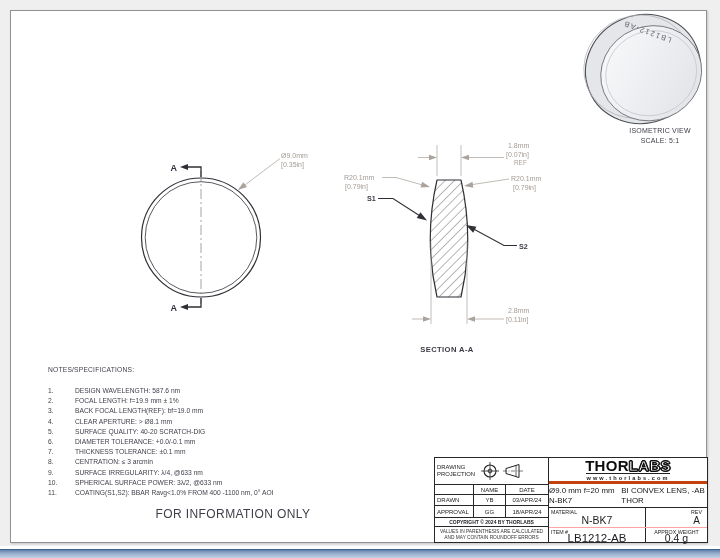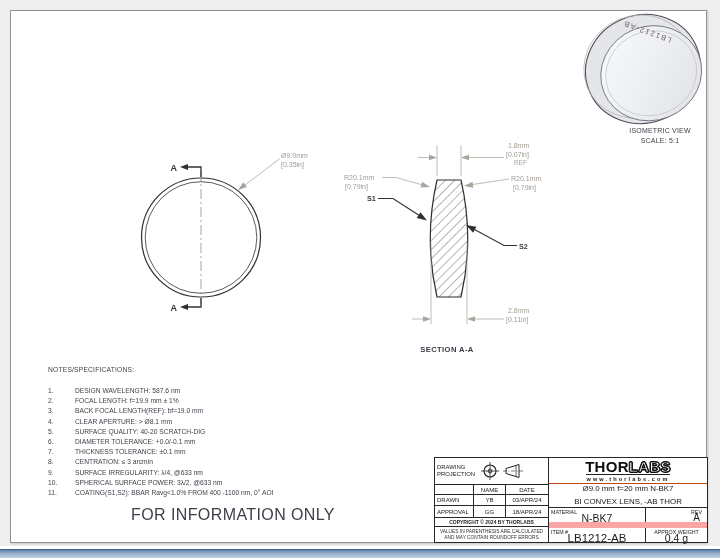--- a/index.html
+++ b/index.html
@@ -30,50 +30,50 @@
   .iso-engrave{fill:#6a6a72;font-size:7.5px;letter-spacing:1.4px;}
 
   .notes{position:absolute;left:48px;top:366px;color:#3e3e49;font-size:6.7px;width:320px;}
   .notes-title{margin-bottom:13px;letter-spacing:.2px;}
   .note-row{display:flex;line-height:10.2px;}
   .note-num{width:27px;flex:none;}
   .note-text{flex:1;}
 
   .footer-note{
     position:absolute;left:112px;top:509px;width:242px;text-align:center;
-    color:#3e3e49;font-size:16px;line-height:11px;letter-spacing:.4px;
+    color:#3e3e49;font-size:12px;line-height:11px;letter-spacing:.4px;
   }
 
   .tb{
     position:absolute;left:434px;top:457px;width:274px;height:86px;
     border:1.3px solid #26262b;display:flex;background:#fff;box-sizing:border-box;color:#1d1d22;
   }
   .tb *{box-sizing:border-box;}
   .tb-left{width:114px;border-right:1px solid #26262b;display:flex;flex-direction:column;}
   .tb-right{flex:1;display:flex;flex-direction:column;}
   .tb-proj{height:27px;border-bottom:1px solid #26262b;display:flex;align-items:center;padding:1px 2px;gap:3px;}
   .tb-proj-label{font-size:5.9px;line-height:6.6px;width:40px;color:#222;}
   .tb-grid-row{display:flex;border-bottom:1px solid #26262b;font-size:6px;color:#222;align-items:center;text-align:center;}
   .row-h{height:10px;}
   .row-drawn{height:11px;}
   .row-appr{height:12px;}
   .tb-c1{width:39px;border-right:1px solid #26262b;text-align:left;padding-left:2px;align-self:stretch;display:flex;align-items:center;}
   .tb-c2{width:32px;border-right:1px solid #26262b;align-self:stretch;display:flex;align-items:center;justify-content:center;}
   .tb-c3{flex:1;align-self:stretch;display:flex;align-items:center;justify-content:center;}
   .tb-copy{height:9px;border-bottom:1px solid #26262b;font-size:5px;font-weight:bold;display:flex;align-items:center;justify-content:center;}
   .tb-disc{flex:1;font-size:4.8px;line-height:5.8px;display:flex;flex-direction:column;align-items:center;justify-content:center;color:#333;text-align:center;}
-  .tb-logo{height:26px;border-bottom:1px solid #c2410c;display:flex;flex-direction:column;align-items:center;justify-content:center;}
+  .tb-logo{height:26px;border-bottom:3px solid #c2410c;display:flex;flex-direction:column;align-items:center;justify-content:center;}
   .logo-text{font-size:15px;font-weight:800;line-height:13px;color:#0d0d0d;letter-spacing:.3px;}
   .logo-labs{
     color:#ffffff;-webkit-text-stroke:1px #0d0d0d;
     text-shadow:-1px 0 #0d0d0d,1px 0 #0d0d0d,0 -1px #0d0d0d,0 1px #0d0d0d;
   }
   .logo-site{font-size:5.6px;letter-spacing:2.1px;font-weight:bold;color:#222;border-top:1px solid #222;margin-top:1px;padding-top:1px;}
-  .tb-desc{height:24px;border-bottom:1px solid #26262b;display:flex;flex-direction:column;align-items:center;justify-content:space-between;font-size:7.9px;line-height:9.8px;color:#17171c;}
-  .tb-matrow{height:20px;border-bottom:6px solid #fca5a5;display:flex;gap:40px;}
+  .tb-desc{height:24px;border-bottom:1px solid #26262b;display:flex;align-items:center;justify-content:flex-start;font-size:7.9px;line-height:9.8px;color:#17171c;}
+  .tb-matrow{height:20px;border-bottom:1px solid #fca5a5;display:flex;gap:40px;}
   .tb-mat{flex:1;border-right:1px solid #26262b;position:relative;}
   .tb-rev{width:21px;position:relative;}
   .tb-itemrow{flex:1;display:flex;}
   .tb-item{width:97px;border-right:1px solid #26262b;position:relative;}
   .tb-weight{flex:1;position:relative;}
   .cell-label{position:absolute;top:1px;left:2px;font-size:5.3px;color:#222;}
   .cell-label-c{position:absolute;top:1px;left:0;right:0;text-align:center;font-size:5.3px;color:#222;}
   .cell-val{position:absolute;inset:0;display:flex;align-items:center;justify-content:center;padding-top:5px;font-size:10.5px;}
   .val-item{font-size:11.5px;}
   .val-rev{font-size:10px;}

